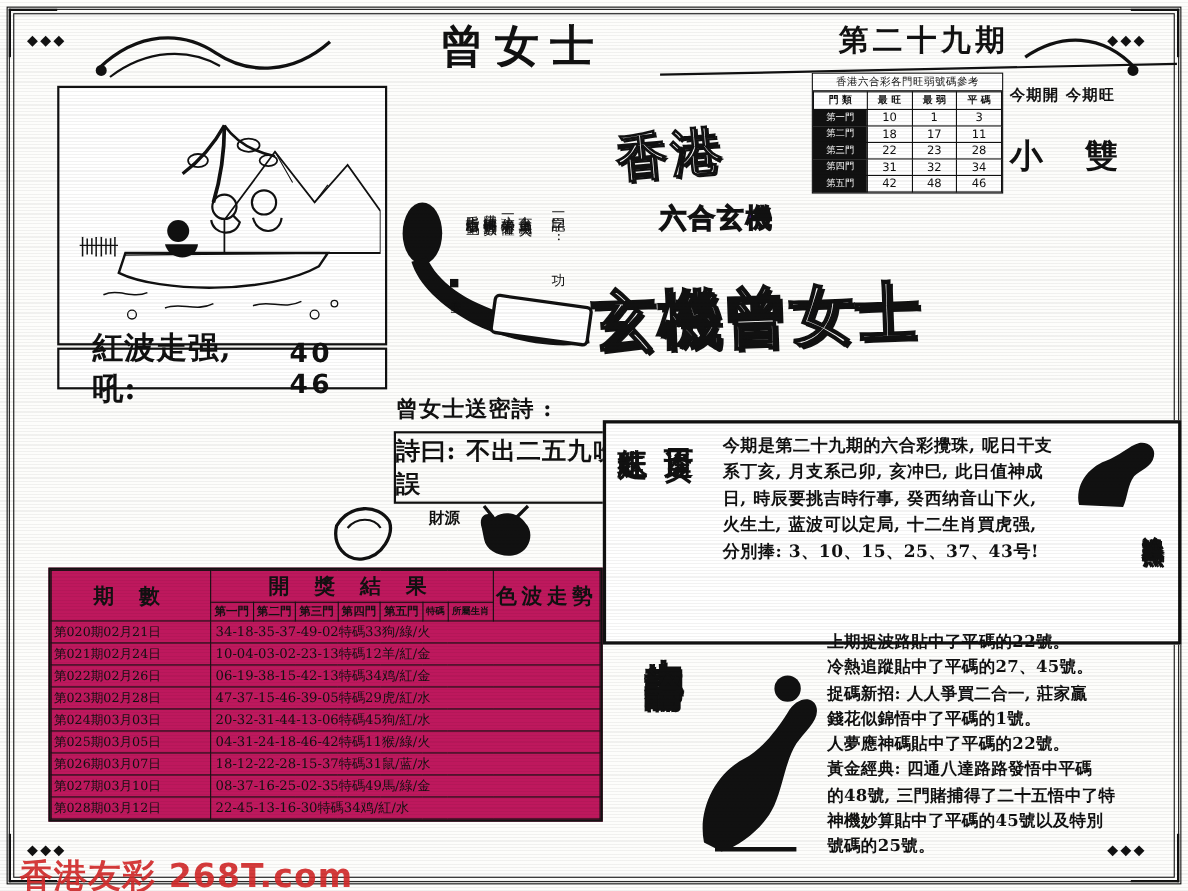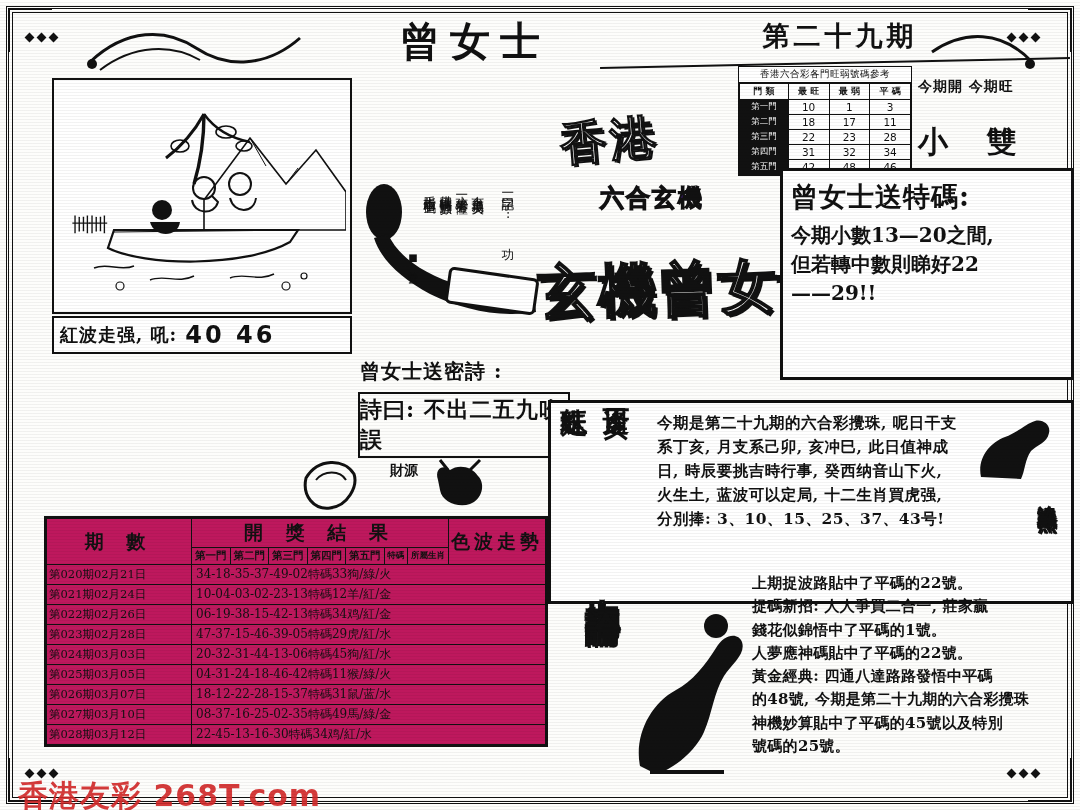--- a/index.html
+++ b/index.html
@@ -68,22 +68,22 @@
     font-family:"DejaVu Sans Mono", monospace;
   }
 
   
   .redwave{
     position:absolute; left:52px; top:316px; width:296px; height:34px;
     border:2px solid #111; background:#fff;
     display:flex; align-items:center;
   }
   .redwave .rw-t{
-    font-family:"DejaVu Serif", serif; font-size:18px; font-weight:bold;
-    padding-left:6px; letter-spacing:1px;
+    font-family:"DejaVu Serif", serif; font-size:28px; font-weight:bold;
+    padding-left:6px; letter-spacing:1px;margin-left:24px;
   }
   .redwave .rw-n{
     font-family:"DejaVu Sans", sans-serif; font-size:24px; font-weight:bold;
     letter-spacing:3px; padding-left:8px;
   }
 
   
   .analysis{
     position:absolute; left:52px; top:356px; width:300px;
     font-family:"DejaVu Serif", serif;
@@ -171,21 +171,21 @@
     font-family:"DejaVu Serif", serif; font-size:27px; font-weight:bold;
     letter-spacing:1px; padding:8px 6px 4px 8px;
   }
   .promo .p-line{
     font-family:"DejaVu Serif", serif; font-size:20px; font-weight:bold;
     letter-spacing:0px; padding:3px 6px 0 8px; line-height:1.3;
   }
 
   
   .article{
-    position:absolute; left:548px; top:400px; width:520px; height:198px;
+    position:absolute; left:548px; top:382px; width:520px; height:198px;
     border:3px solid #111; background:#fff;
   }
   .article .body{
     position:absolute; left:106px; top:8px; width:300px;
     font-family:"DejaVu Serif", serif; font-size:15.5px; line-height:1.55;
     font-weight:bold; letter-spacing:0.5px;
   }
   .vlabel-big{
     position:absolute; writing-mode:vertical-rl; text-orientation:upright;
     font-family:"DejaVu Serif", serif; font-weight:bold;
@@ -382,26 +382,20 @@
         </tr>
       </tbody>
     </table>
   </div>
 
   <div class="stat-side">
     <div class="ln1">今期開 今期旺</div>
     <div class="ln2">小 雙</div>
   </div>
 
-  <div class="promo">
-    <div class="p-title">曾女士送特碼:</div>
-    <div class="p-line">今期小數13—20之間,</div>
-    <div class="p-line">但若轉中數則睇好22</div>
-    <div class="p-line">——29!!</div>
-  </div>
 
   <div class="poem-title">曾女士送密詩 :</div>
   <div class="poem-box">
     <span>詩曰: 不出二五九吹誤</span>
   </div>
   <div class="poem-sub">財源</div>
 
   <svg style="position:absolute;left:300px;top:452px;" width="60" height="62">
     <path d="M6,26 C18,6 44,6 54,22 C58,34 48,54 30,56 C14,58 2,44 6,26 Z" fill="none" stroke="#111" stroke-width="3"></path>
     <path d="M16,28 C24,18 40,18 46,28" stroke="#111" stroke-width="2" fill="none"></path>
@@ -424,25 +418,26 @@
   <div class="review-title">上期評論</div>
 
   <svg style="position:absolute;left:620px;top:586px;" width="128" height="196">
     <path d="M20,180 C14,150 30,118 56,104 C72,96 86,78 96,62 C104,48 118,46 122,56 C126,68 112,78 104,90 C94,106 92,128 84,146 C76,164 56,182 36,188 Z" fill="#111"></path>
     <circle cx="96" cy="40" r="12" fill="#111"></circle>
     <path d="M30,186 L104,186" stroke="#111" stroke-width="4"></path>
   </svg>
 
   <div class="review">
     <div>上期捉波路貼中了平碼的22號。</div>
+    <div>冷熱追蹤貼中了平碼的27、45號。</div>
     <div>捉碼新招: 人人爭買二合一, 莊家贏</div>
     <div>錢花似錦悟中了平碼的1號。</div>
     <div>人夢應神碼貼中了平碼的22號。</div>
     <div>黃金經典: 四通八達路路發悟中平碼</div>
-    <div>的48號, 今期是第二十九期的六合彩攪珠</div>
+    <div>的48號, 三門賭捕得了二十五悟中了特</div>
     <div>神機妙算貼中了平碼的45號以及特別</div>
     <div>號碼的25號。</div>
   </div>
 
   <div class="rtable">
     <table>
       <thead>
         <tr>
           <th class="h1" rowspan="2" style="width:140px;">期 數</th>
           <th class="h1" colspan="7">開 獎 結 果</th>

